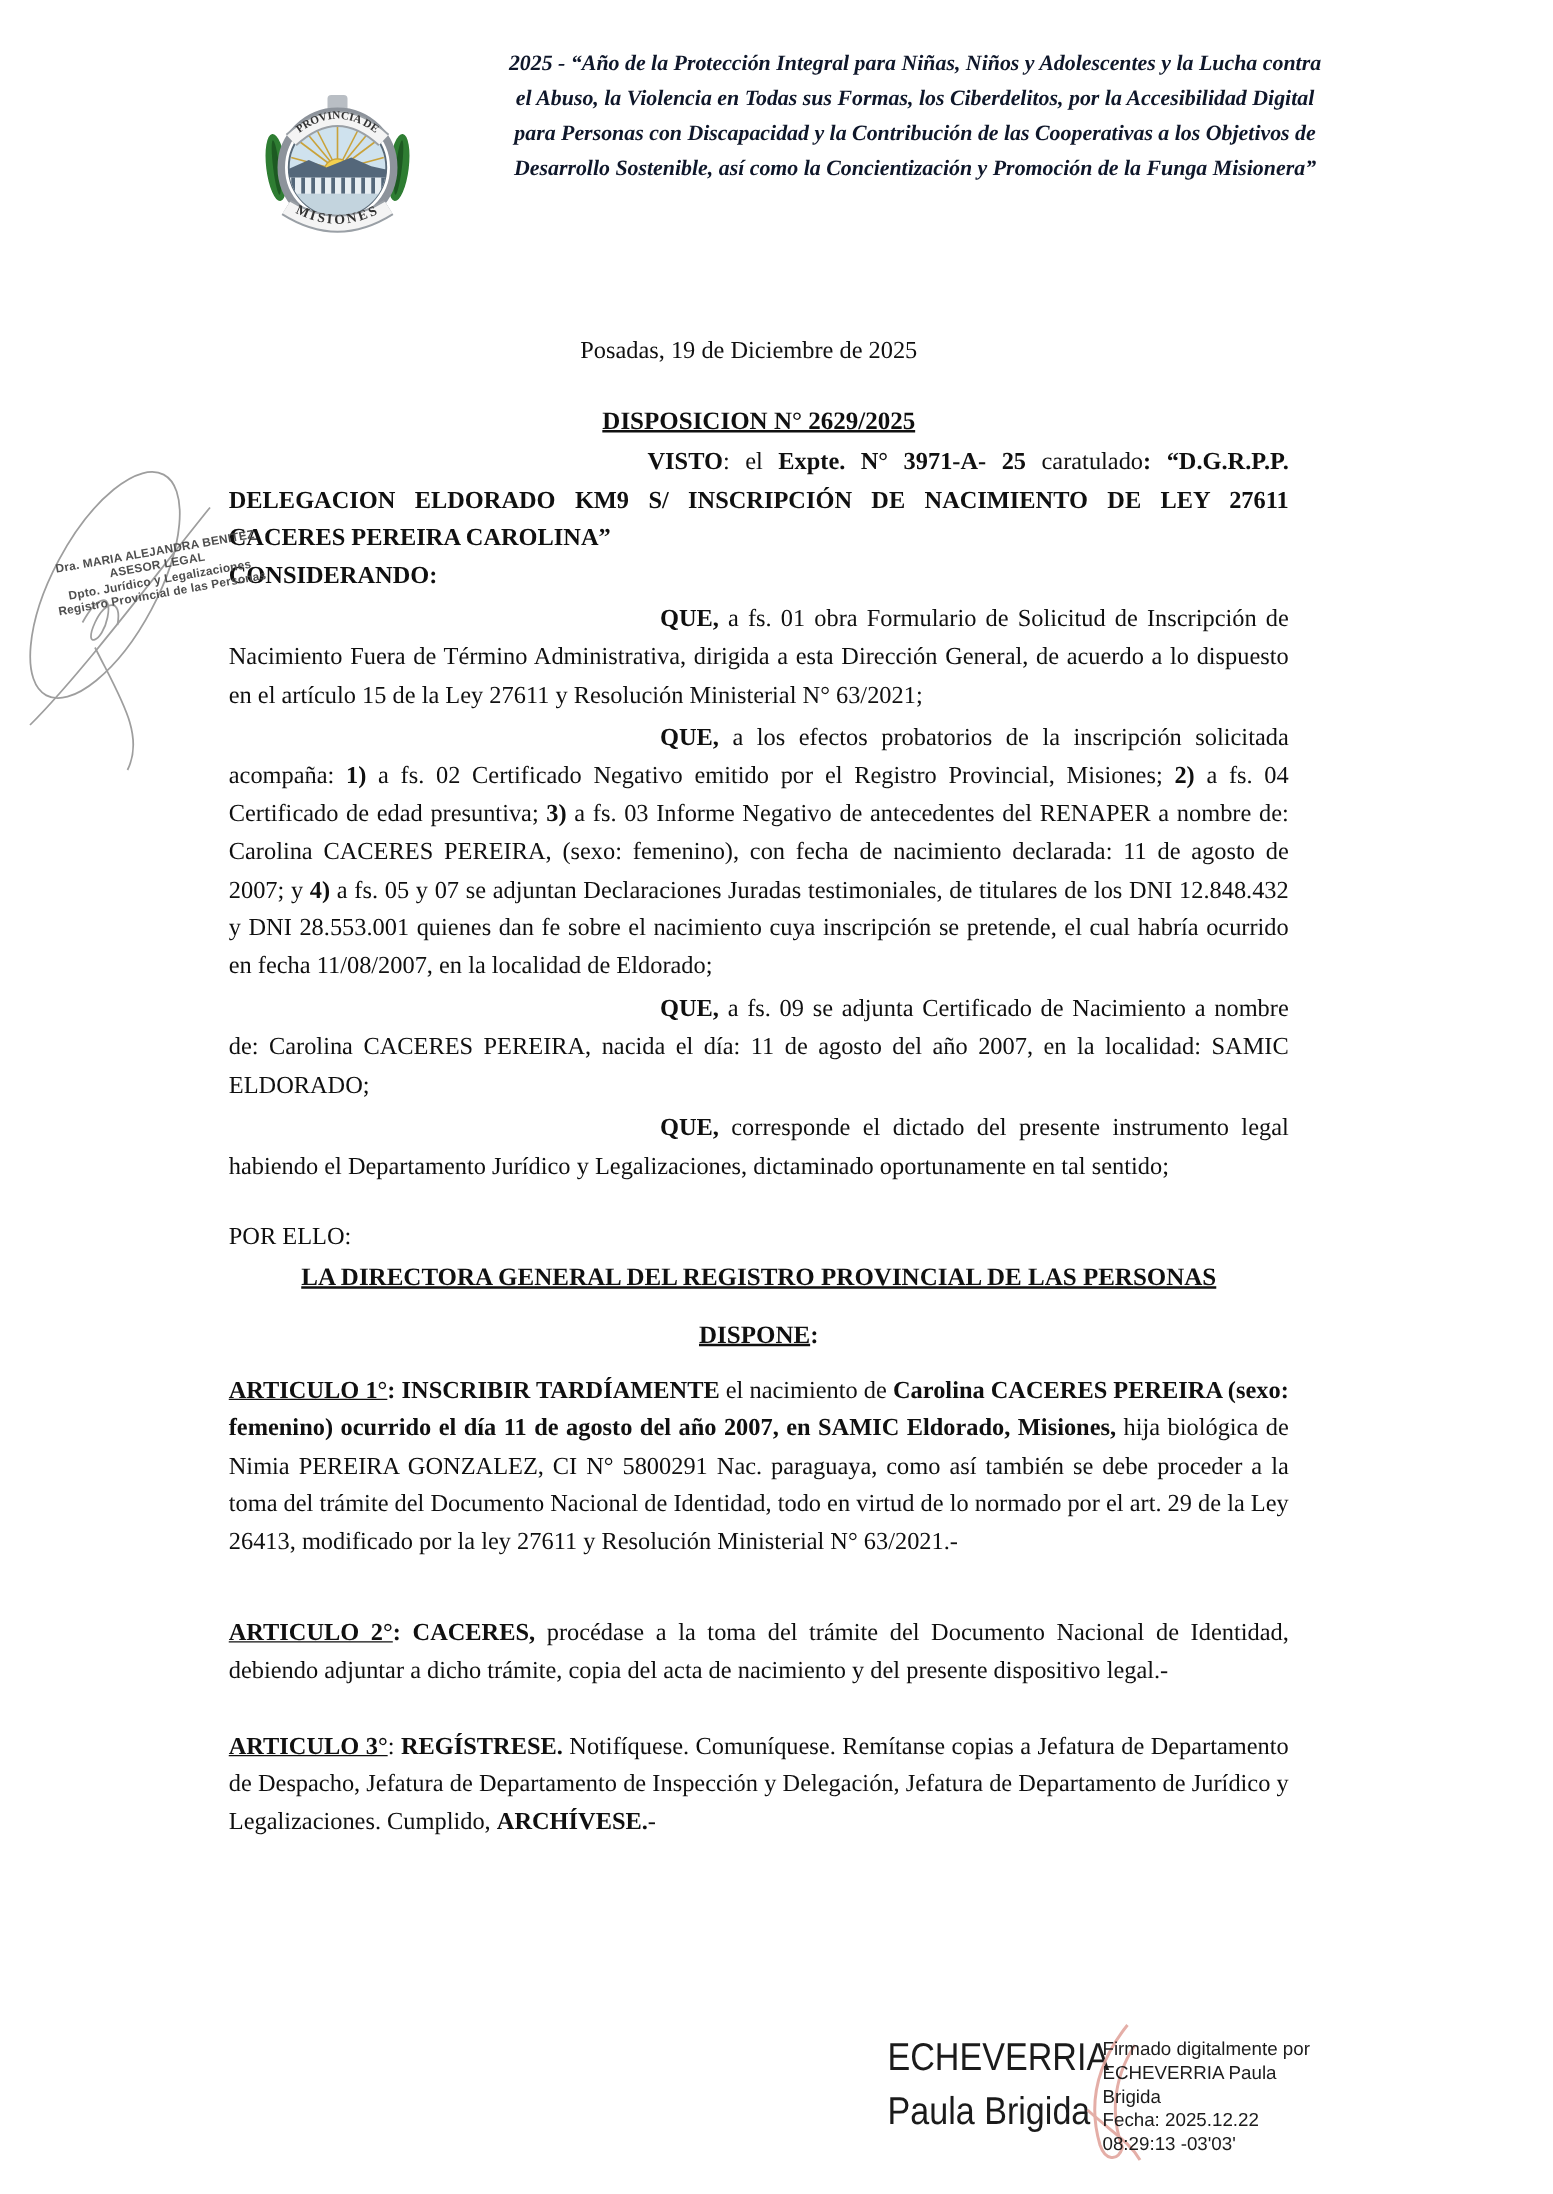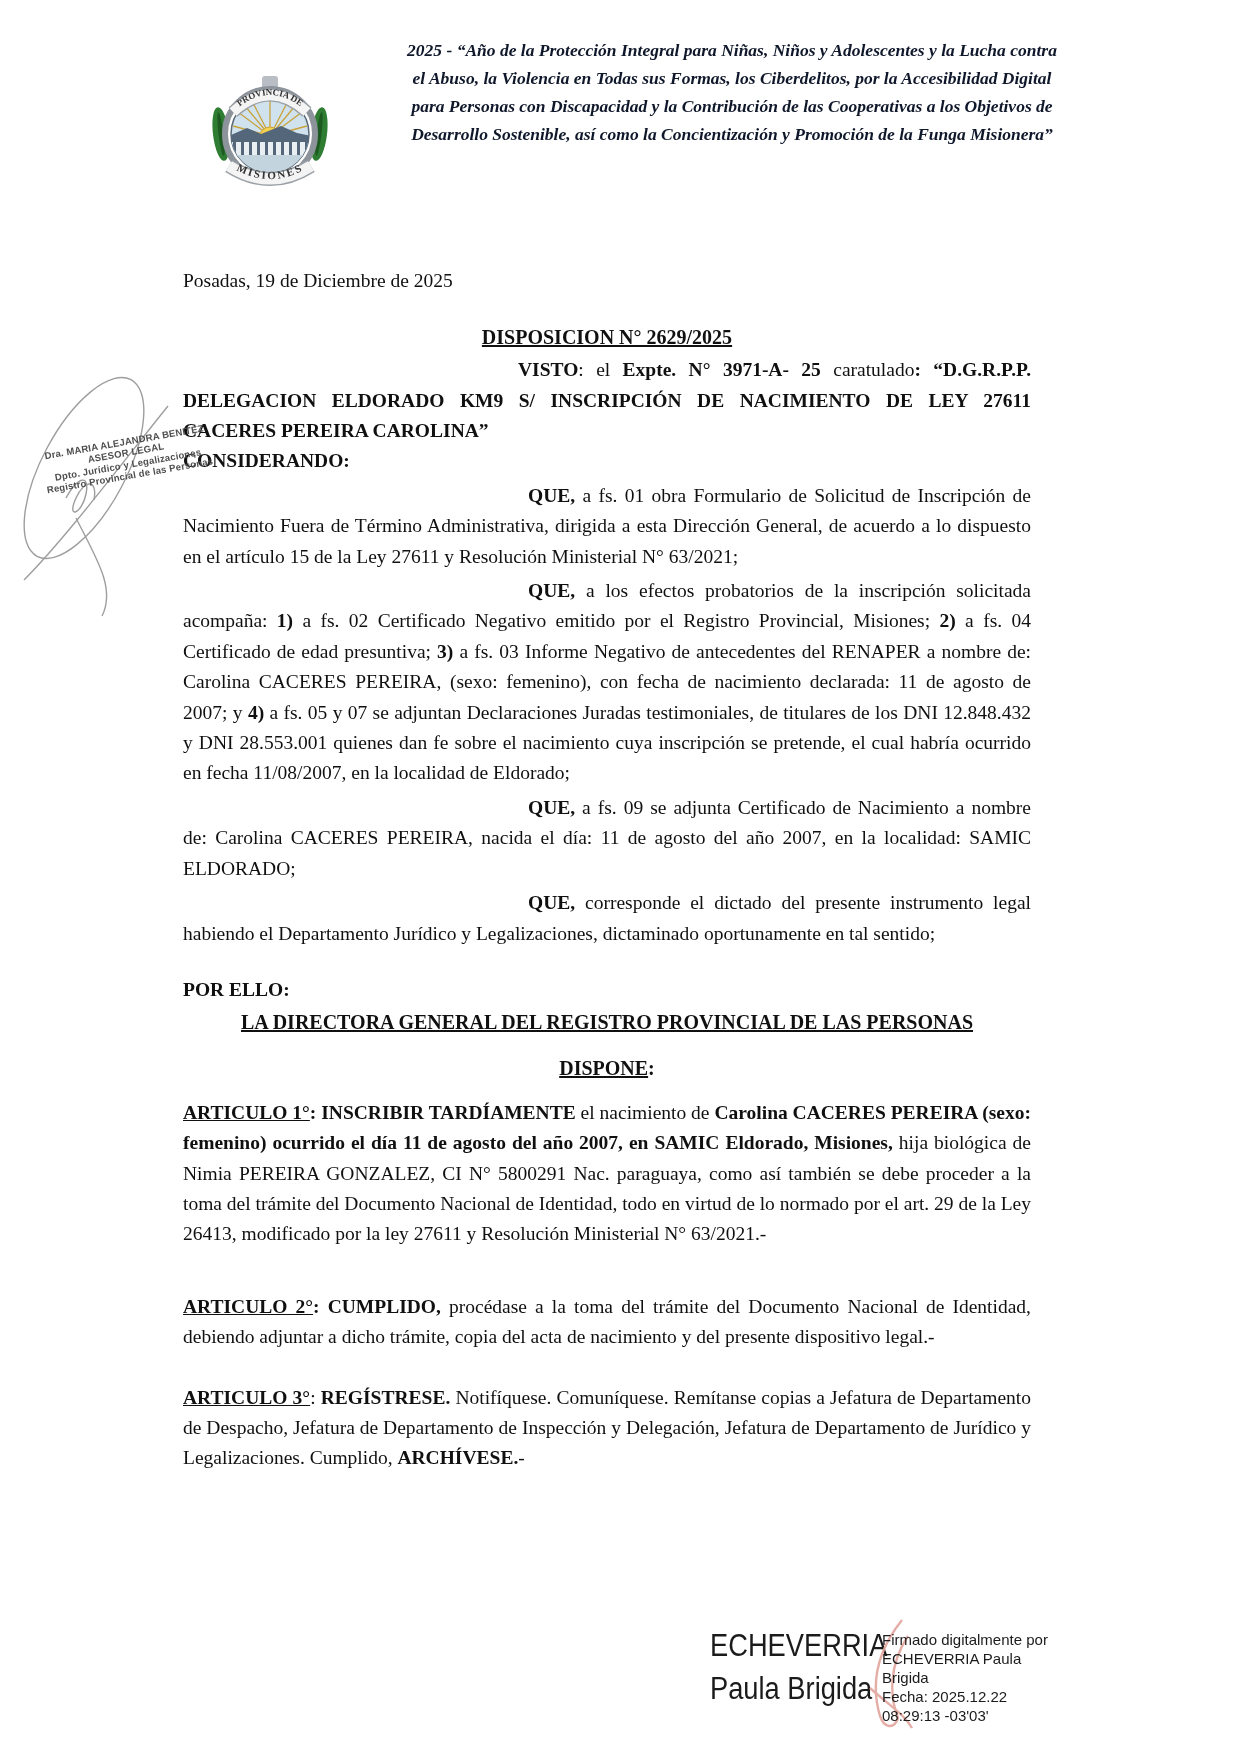--- a/index.html
+++ b/index.html
@@ -12,33 +12,33 @@
   .seal-wrap{position:absolute; left:205px; top:70px; width:130px; text-align:center;}
   .ministry{
     position:absolute; left:168px; top:200px; width:204px; text-align:center;
     font-weight:bold; font-size:13px; line-height:1.28; letter-spacing:.2px; color:#111;
   }
   .year-quote{
     position:absolute; left:402px; top:36px; width:660px; text-align:center;
     font-weight:bold; font-style:italic; font-size:17.5px; line-height:1.6; color:#0f172a;
   }
   .date-line{
-    position:absolute; left:183px; top:270px; width:848px; text-align:left;
+    position:absolute; left:183px; top:270px; width:848px; text-align:center;
     font-size:19.5px; padding-right:16px; box-sizing:border-box;
   }
   
   .body-block{position:absolute; left:183px; top:322px; width:848px; font-size:19.5px; line-height:1.56;}
   .para{text-align:justify; margin:0;}
   .indent-visto{text-indent:335px;}
   .indent-que{text-indent:345px; margin-top:4px;}
   .b{font-weight:bold;}
   .u{text-decoration:underline;text-align:right;}
   .dispo-heading{font-weight:bold; text-decoration:underline; font-size:20px; margin:0 0 2px 0;text-align:center;}
   .considerando{font-weight:bold; margin:0;}
-  .por-ello{font-weight:bold; margin:26px 0 0 0; }
+  .por-ello{font-weight:normal; margin:26px 0 0 0; }
   .directora{font-weight:bold; text-decoration:underline; text-align:center; margin:2px 0 0 0; font-size:20px;}
   .dispone{text-align:center; margin:14px 0 0 0; font-size:20px;}
   .articulo{margin-top:14px;}
   .articulo2{margin-top:42px;}
   .articulo3{margin-top:30px;}
   
   .stamp-zone{position:absolute; left:6px; top:348px; width:200px; height:290px; pointer-events:none;}
   .scribble{position:absolute; left:0; top:0;}
   .stamp-text{
     position:absolute; left:36px; top:88px; width:170px;
@@ -139,21 +139,21 @@
     <p class="para indent-visto"><span class="b">VISTO</span><span>: el </span><span class="b">Expte. N° 3971-A- 25</span><span> caratulado</span><span class="b">: “D.G.R.P.P. DELEGACION ELDORADO KM9 S/ INSCRIPCIÓN DE NACIMIENTO DE LEY 27611 CACERES PEREIRA CAROLINA”</span></p>
     <p class="considerando">CONSIDERANDO:</p>
     <p class="para indent-que"><span class="b">QUE,</span><span> a fs. 01 obra Formulario de Solicitud de Inscripción de Nacimiento Fuera de Término Administrativa, dirigida a esta Dirección General, de acuerdo a lo dispuesto en el artículo 15 de la Ley  27611 y Resolución Ministerial N° 63/2021;</span></p>
     <p class="para indent-que"><span class="b">QUE,</span><span> a los efectos probatorios de la inscripción solicitada acompaña: </span><span class="b">1)</span><span> a fs. 02 Certificado Negativo emitido por el Registro Provincial, Misiones; </span><span class="b">2)</span><span> a fs. 04 Certificado de edad presuntiva; </span><span class="b">3)</span><span> a fs. 03 Informe Negativo de antecedentes del RENAPER a nombre de: Carolina CACERES PEREIRA, (sexo: femenino), con fecha de nacimiento declarada: 11 de agosto de 2007; y </span><span class="b">4)</span><span> a fs. 05 y 07 se adjuntan Declaraciones Juradas testimoniales, de titulares de los DNI 12.848.432 y DNI 28.553.001 quienes dan fe sobre el nacimiento cuya inscripción se pretende, el cual habría ocurrido en fecha 11/08/2007, en la localidad de Eldorado;</span></p>
     <p class="para indent-que"><span class="b">QUE,</span><span> a fs. 09 se adjunta Certificado de Nacimiento a nombre de: Carolina CACERES PEREIRA, nacida el día: 11 de agosto del año 2007, en la localidad: SAMIC ELDORADO;</span></p>
     <p class="para indent-que"><span class="b">QUE,</span><span> corresponde el dictado del presente instrumento legal habiendo el Departamento Jurídico y Legalizaciones, dictaminado oportunamente en tal sentido;</span></p>
     <p class="por-ello">POR ELLO:</p>
     <p class="directora">LA  DIRECTORA GENERAL DEL REGISTRO PROVINCIAL DE LAS PERSONAS</p>
     <p class="dispone"><span class="b u">DISPONE</span><span class="b">:</span></p>
     <p class="para articulo"><span class="b u">ARTICULO 1°</span><span class="b">: </span><span class="b">INSCRIBIR TARDÍAMENTE</span><span> el nacimiento de </span><span class="b">Carolina CACERES PEREIRA (sexo: femenino) ocurrido el día 11 de agosto del año 2007, en SAMIC Eldorado, Misiones,</span><span> hija biológica de Nimia PEREIRA GONZALEZ, CI N° 5800291 Nac. paraguaya, como así también se debe proceder a la toma del trámite del Documento Nacional de Identidad, todo en virtud de lo normado por el art. 29 de la Ley 26413, modificado por la ley 27611 y Resolución Ministerial N° 63/2021.-</span></p>
-    <p class="para articulo2"><span class="b u">ARTICULO  2°</span><span class="b">: </span><span class="b">CUMPLIDO,</span><span> procédase a la toma del trámite del Documento Nacional de Identidad, debiendo adjuntar a dicho trámite, copia del acta de nacimiento y del presente dispositivo legal.-</span></p>
+    <p class="para articulo2"><span class="b u">ARTICULO  2°</span><span class="b">: </span><span class="b">CACERES,</span><span> procédase a la toma del trámite del Documento Nacional de Identidad, debiendo adjuntar a dicho trámite, copia del acta de nacimiento y del presente dispositivo legal.-</span></p>
     <p class="para articulo3"><span class="b u">ARTICULO  3°</span><span>: </span><span class="b">REGÍSTRESE.</span><span> Notifíquese. Comuníquese. Remítanse copias a Jefatura de Departamento de Despacho, Jefatura de Departamento de Inspección y Delegación, Jefatura de Departamento de Jurídico y Legalizaciones. Cumplido, </span><span class="b">ARCHÍVESE.</span><span>-</span></p>
   </div>
 
   <div class="stamp-zone">
     <svg class="scribble" width="200" height="290" viewBox="0 0 200 290">
       <g fill="none" stroke="#8d8d8d" stroke-width="1.4" opacity="0.85">
         <ellipse cx="78" cy="120" rx="42" ry="100" transform="rotate(28 78 120)"></ellipse>
         <path d="M18,232 C60,190 120,110 162,58"></path>
         <path d="M60,150 C72,128 84,126 80,146 C76,166 60,172 70,150 C78,132 92,130 88,152"></path>
         <path d="M70,170 C90,210 110,240 96,268"></path>

